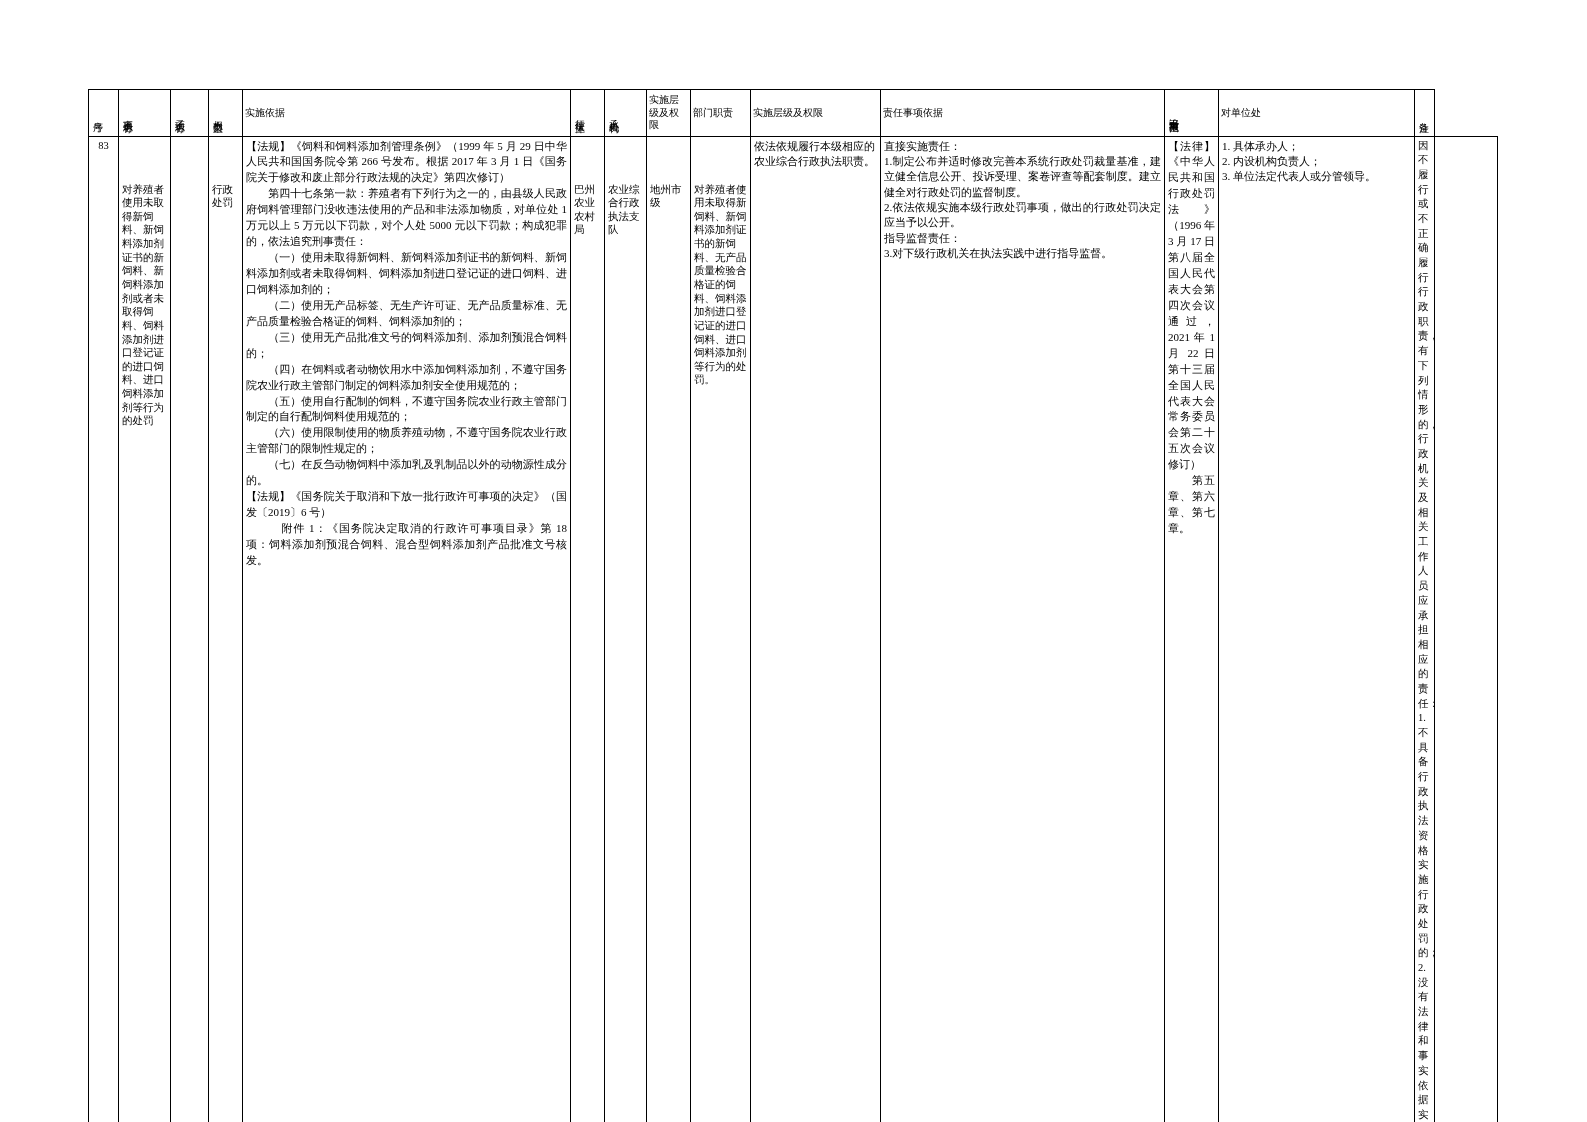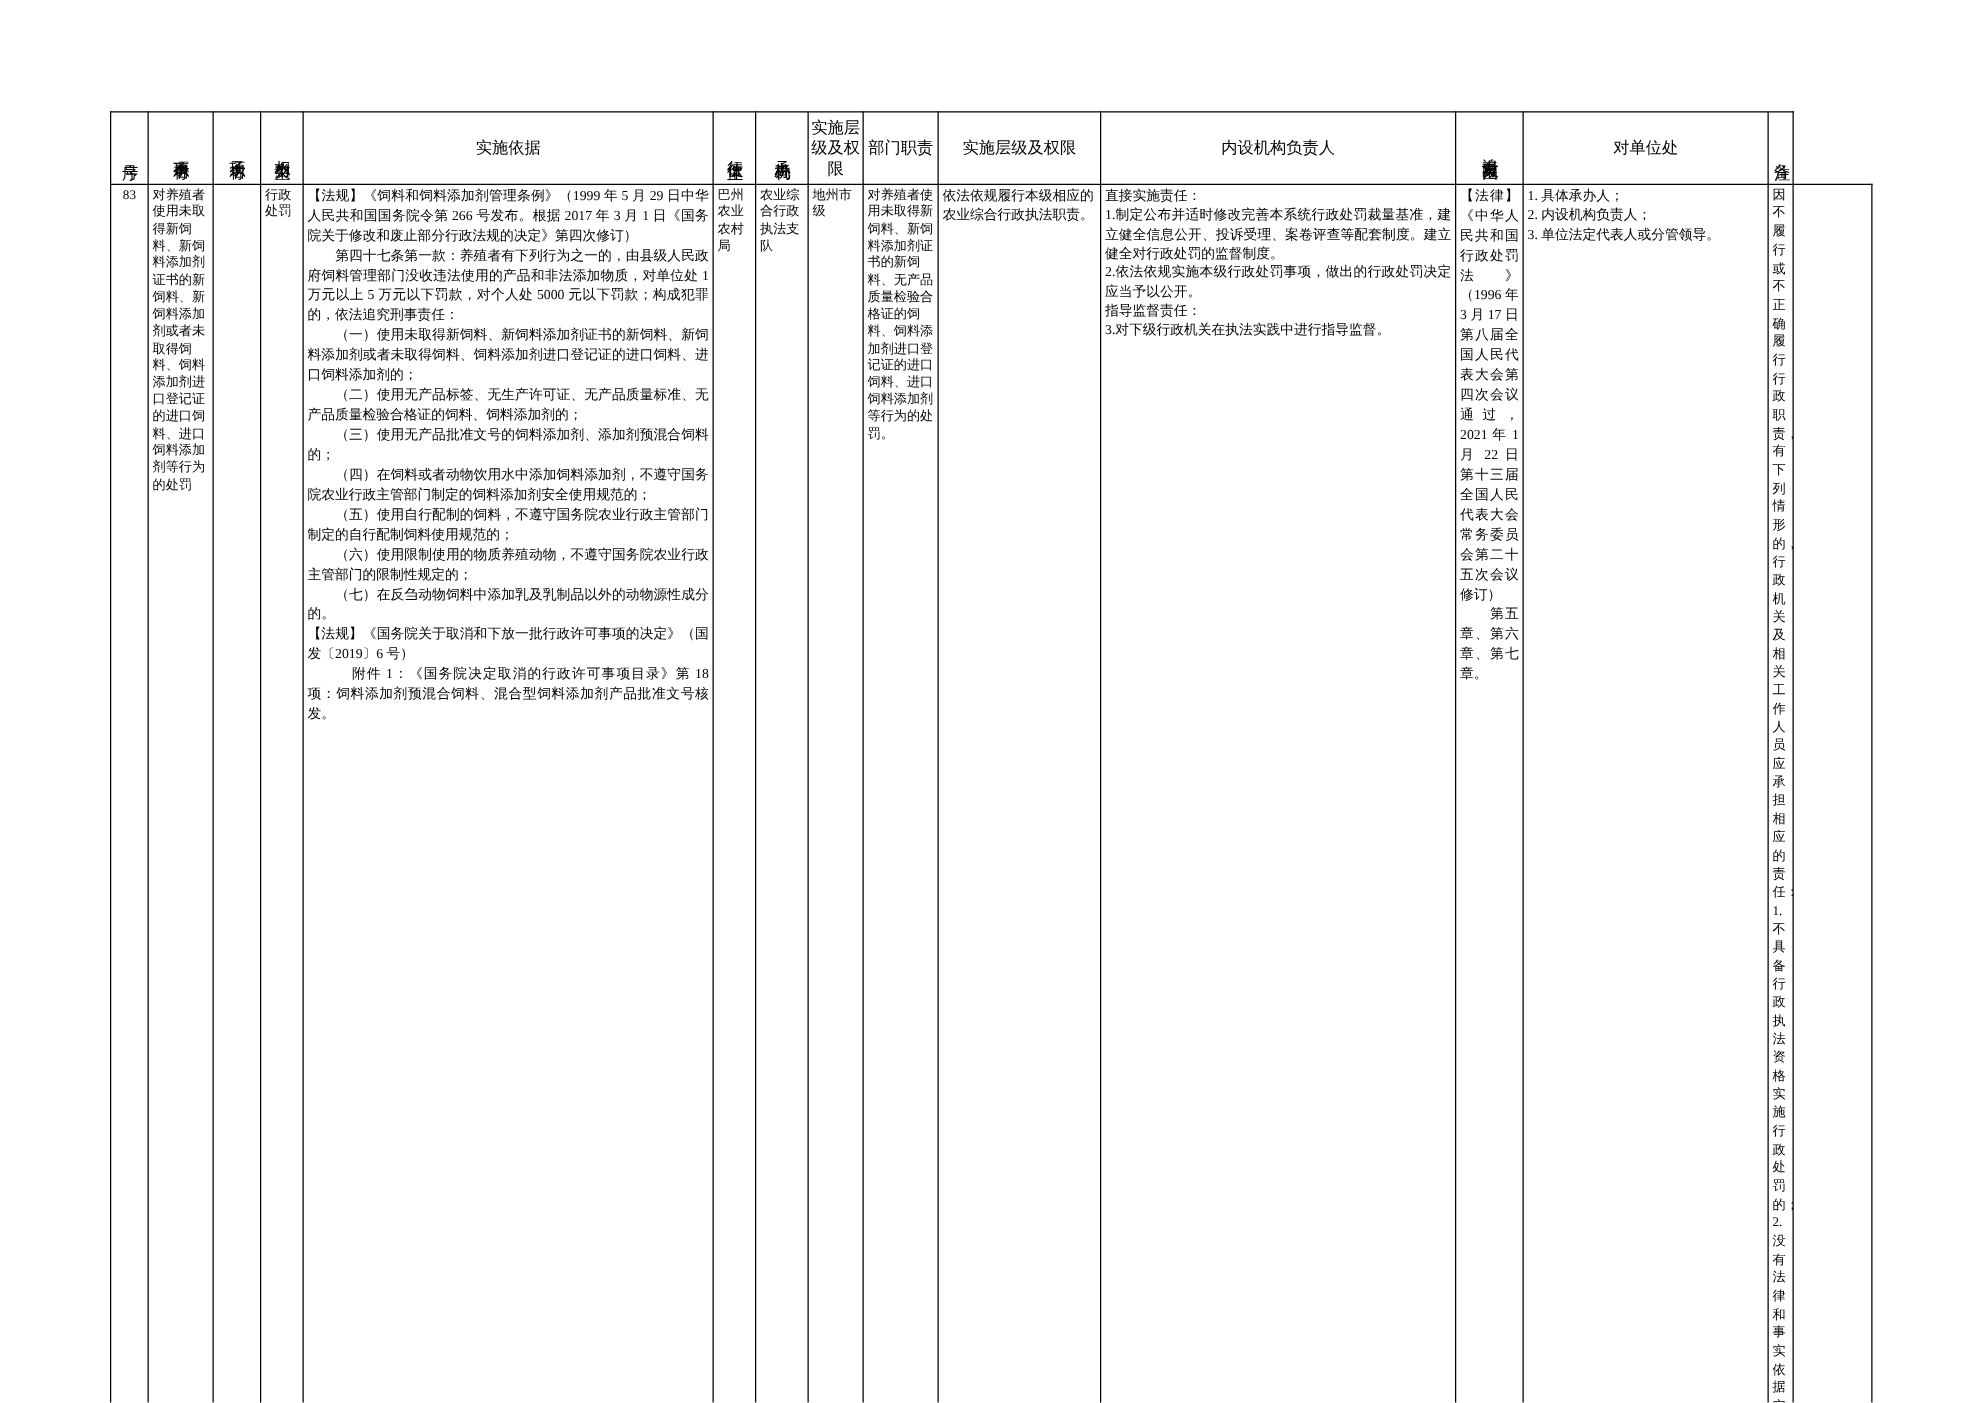--- a/index.html
+++ b/index.html
@@ -29,25 +29,25 @@
   }
   table.grid th, table.grid td {
     border: 1px solid #000000;
     vertical-align: top;
     padding: 2px 3px;
     font-size: 10.5px;
     line-height: 1.32;
     font-family: "Liberation Serif", serif;
   }
   table.grid th {
-    text-align: center;
+    text-align: left;
     vertical-align: middle;
     font-weight: normal;
     padding: 4px 2px;
-    font-size: 13px;
+    font-size: 10px;
     line-height: 1.25;
   }
   
   .c-seq    { width: 30px; }
   .c-name   { width: 52px; }
   .c-sub    { width: 38px; }
   .c-power  { width: 34px; }
   .c-basis  { width: 328px; }
   .c-subject{ width: 34px; }
   .c-org    { width: 42px; }
@@ -72,20 +72,21 @@
     text-align: center;
     vertical-align: middle;
     font-size: 11px;
   }
   .mid {
     vertical-align: middle;
   }
   .narrow-text {
     white-space: pre-wrap;
     line-height: 1.3;
+    margin-top: 44px;
   }
   .basis-text {
     white-space: pre-wrap;
     text-align: justify;
     text-justify: inter-ideograph;
     font-size: 11px;
     line-height: 1.45;
   }
   .resp-text {
     white-space: pre-wrap;
@@ -139,21 +140,21 @@
         <th><span class="vert">子项名称</span></th>
         <th><span class="vert">权力类型</span></th>
         <th><span>实施依据</span></th>
         <th><span class="vert">行使主体</span></th>
         <th><span class="vert">承办机构</span></th>
         <th>
             <span class="" style="display: block; white-space: normal;">实施层级及权限</span>
           </th>
         <th><span>部门职责</span></th>
         <th><span>实施层级及权限</span></th>
-        <th><span>内设机构负责人</span></th>
+        <th><span>责任事项依据</span></th>
         <th><span class="vert">追责对象范围</span></th>
         <th><span>对单位处</span></th>
         <th><span class="vert">备注</span></th>
       </tr>
     </thead>
     <tbody>
       <tr>
         <td class="seq-cell mid">83</td>
         <td class="body-cell mid">
           <div class="narrow-text">对养殖者使用未取得新饲料、新饲料添加剂证书的新饲料、新饲料添加剂或者未取得饲料、饲料添加剂进口登记证的进口饲料、进口饲料添加剂等行为的处罚</div>

